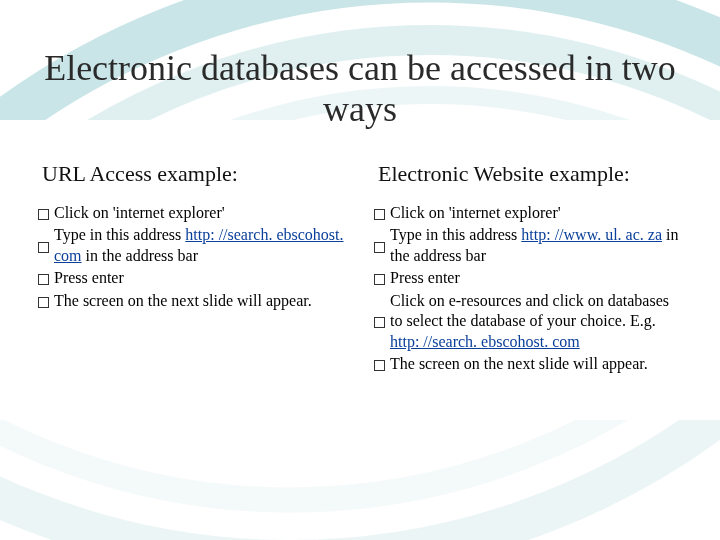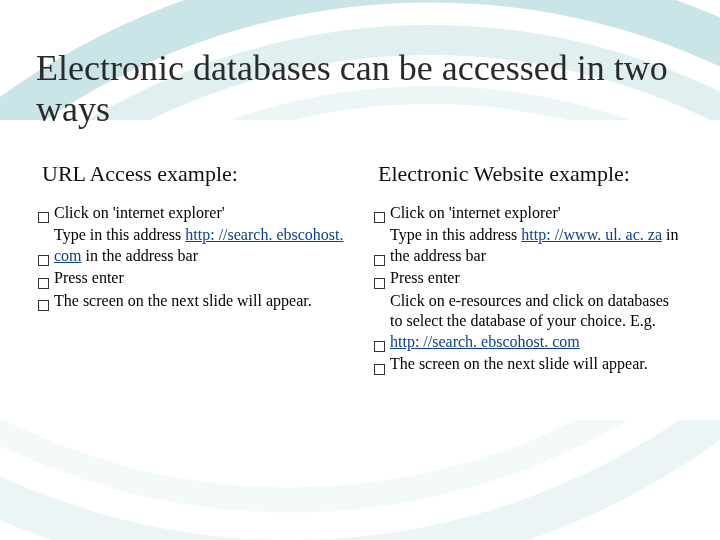--- a/index.html
+++ b/index.html
@@ -12,31 +12,32 @@
     color:#000;
   }
   .bg-arcs{position:absolute;top:0;left:0;width:720px;height:540px;pointer-events:none}
   .content{position:relative;z-index:2;padding:48px 36px 0 36px;box-sizing:border-box}
   h1.title{
     font-size:36px;
     font-weight:400;
     line-height:1.15;
     margin:0 0 22px 0;
     color:#2a2a2a;
+    text-align:center;
   }
   .columns{display:flex;gap:24px}
   .col{flex:1;min-width:0}
   .col-head{
     font-size:22px;
     font-weight:400;
     margin:8px 0 16px 6px;
     color:#111;
   }
   .bullets{font-size:16px;line-height:1.28;padding-left:2px}
-  .item{display:flex;align-items:flex-end;margin-bottom:2px}
+  .item{display:flex;align-items:center;margin-bottom:2px}
   .sq{
     display:inline-block;
     width:11px;height:11px;
     border:1px solid #333;
     box-sizing:border-box;
     margin:3px 5px 0 0;
     flex:0 0 auto;
   }
   .item .txt{flex:1 1 auto}
   .lk{color:#0a3f9a;text-decoration:underline;cursor:pointer}

